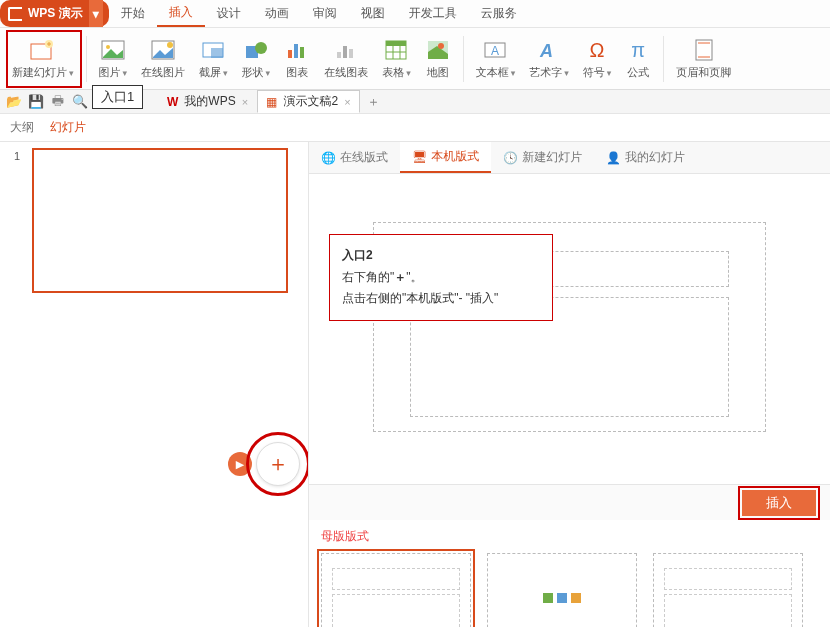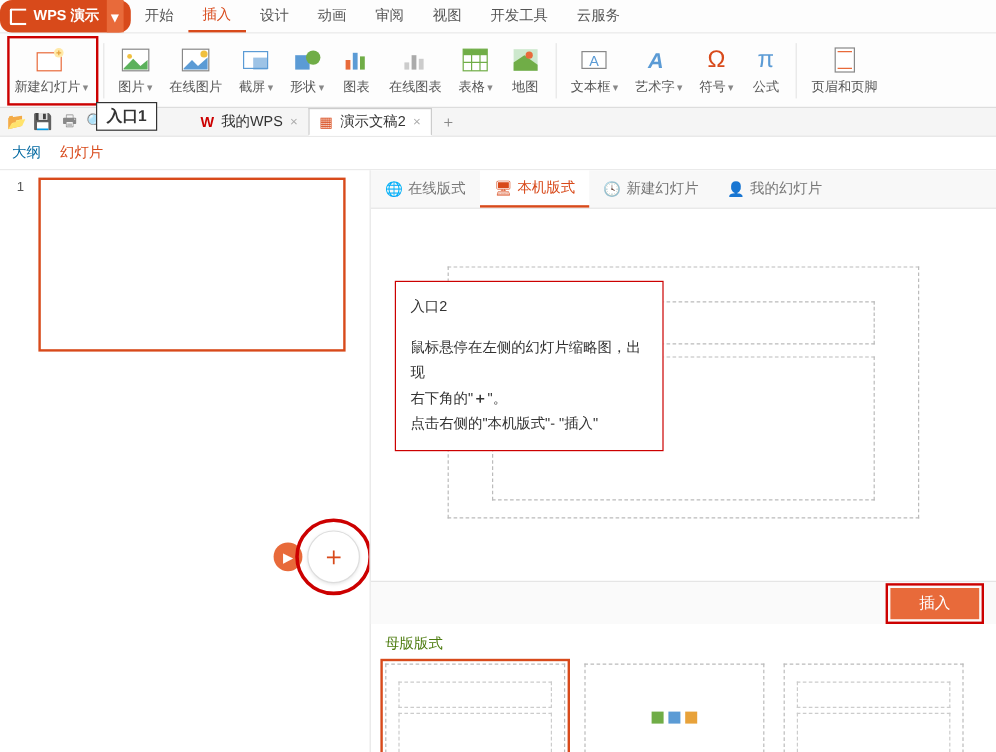--- a/index.html
+++ b/index.html
@@ -28,21 +28,21 @@
 .qat .qi { width: 16px; height: 16px; display: flex; align-items: center; justify-content: center; font-size: 13px; }
 
 
 .doctabs { display: flex; align-items: center; margin-left: 20px; height: 100%; }
 .doctab { display: flex; align-items: center; gap: 6px; padding: 0 8px; height: 100%; border: 1px solid transparent; }
 .doctab.active { background: #fff; border: 1px solid #ccc; border-bottom-color: #fff; }
 .doctab .x { color: #aaa; font-size: 11px; }
 
 
 .outline-hdr { height: 28px; display: flex; align-items: center; padding: 0 10px; gap: 16px; border-bottom: 1px solid #e5e5e5; }
-.outline-hdr .ot { color: #0369a1; }
+.outline-hdr .ot { color: #737373; }
 .outline-hdr .ot.active { color: #d84a1b; text-align: center; }
 
 
 .main { display: flex; height: calc(627px - 28px - 62px - 24px - 28px); }
 .sidepanel { width: 308px; background: #fff; position: relative; }
 .canvas { flex: 1; background: #fff; position: relative; border-left: 1px solid #e5e5e5; }
 
 .slide-thumb { position: absolute; left: 32px; top: 6px; width: 256px; height: 145px; border: 2px solid #d84a1b; background: #fff; }
 .slide-num { position: absolute; left: 14px; top: 8px; font-size: 11px; color: #555; }
 .play-dot { position: absolute; left: 228px; top: 310px; width: 24px; height: 24px; border-radius: 50%; background: #e86a3a; color: #fff; display: flex; align-items: center; justify-content: center; font-size: 11px; }
@@ -53,37 +53,37 @@
 .rtabs { height: 32px; border-bottom: 1px solid #e5e5e5; display: flex; align-items: center; background: #f8f8f8; }
 .rtab { padding: 0 12px; height: 100%; display: flex; align-items: center; gap: 4px; color: #777; cursor: pointer; }
 .rtab.active { color: #d84a1b; border-bottom: 2px solid #d84a1b; background: #fff; }
 
 .layout-area { position: relative; padding: 18px; height: 310px; }
 .layout-box { border: 1px dashed #bbb; height: 210px; margin: 30px 46px; position: relative; }
 .layout-box .inner1 { position: absolute; left: 36px; top: 28px; right: 36px; height: 36px; border: 1px dashed #bbb; }
 .layout-box .inner2 { position: absolute; left: 36px; top: 74px; right: 36px; bottom: 14px; border: 1px dashed #bbb; }
 
 .callout { position: absolute; left: 20px; top: 60px; width: 224px; border: 1px solid #c00; background: #fff; padding: 10px 12px; font-size: 12px; line-height: 1.8; }
-.callout .t { font-weight: normal; margin-bottom: 12px; }
+.callout .t { font-weight: bold; margin-bottom: 0; }
 
 .insert-bar { height: 36px; border-top: 1px solid #e5e5e5; display: flex; align-items: center; justify-content: flex-end; padding: 0 10px; background: #fafafa; }
 .insert-btn { background: #e86a3a; color: #fff; padding: 4px 24px; font-size: 13px; border: none; }
 .insert-wrap { border: 2px solid #c00; padding: 2px; }
 
 .master-sec { padding: 8px 12px; }
-.master-sec .hdr { color: #4d7c0f; margin-bottom: 8px; }
+.master-sec .hdr { color: #ef4444; margin-bottom: 8px; }
 .master-row { display: flex; gap: 16px; }
 .master-item { width: 150px; height: 90px; border: 1px dashed #bbb; position: relative; background: #fff; }
 .master-item.sel { outline: 2px solid #d84a1b; outline-offset: 2px; }
 .master-item .l1 { position: absolute; left: 10px; right: 10px; top: 14px; height: 22px; border: 1px dashed #ccc; }
 .master-item .l2 { position: absolute; left: 10px; right: 10px; top: 40px; bottom: 10px; border: 1px dashed #ccc; }
 .mini-chart { position: absolute; left: 50%; top: 50%; transform: translate(-50%,-50%); display: flex; gap: 4px; }
 .mini-chart span { width: 10px; height: 10px; }
 
-.entry1-label { position: absolute; left: 80px; top: 85px; background: #fff; border: 1px solid #333; padding: 2px 8px; font-weight: bold; font-size: 13px; }
+.entry1-label { position: absolute; left: 92px; top: 85px; background: #fff; border: 1px solid #333; padding: 2px 8px; font-weight: normal; font-size: 13px; }
 
 svg { display: block; }
 </style>
 </head>
 <body>
 
 <div class="titlebar">
   <div class="app-badge">
     <span class="logo"></span>
     <span>WPS 演示</span>
@@ -332,21 +332,20 @@
       </div>
     </div>
 
     <div class="layout-area">
       <div class="layout-box">
         <div class="inner1"></div>
         <div class="inner2"></div>
       </div>
       <div class="callout">
         <div class="t">入口2</div>
-        <div>鼠标悬停在左侧的幻灯片缩略图，出现</div>
         <div><span>右下角的"</span><b>＋</b><span>"。</span></div>
         <div>点击右侧的"本机版式"- "插入"</div>
       </div>
     </div>
 
     <div class="insert-bar">
       <span class="insert-wrap">
         <button class="insert-btn">插入</button>
       </span>
     </div>

